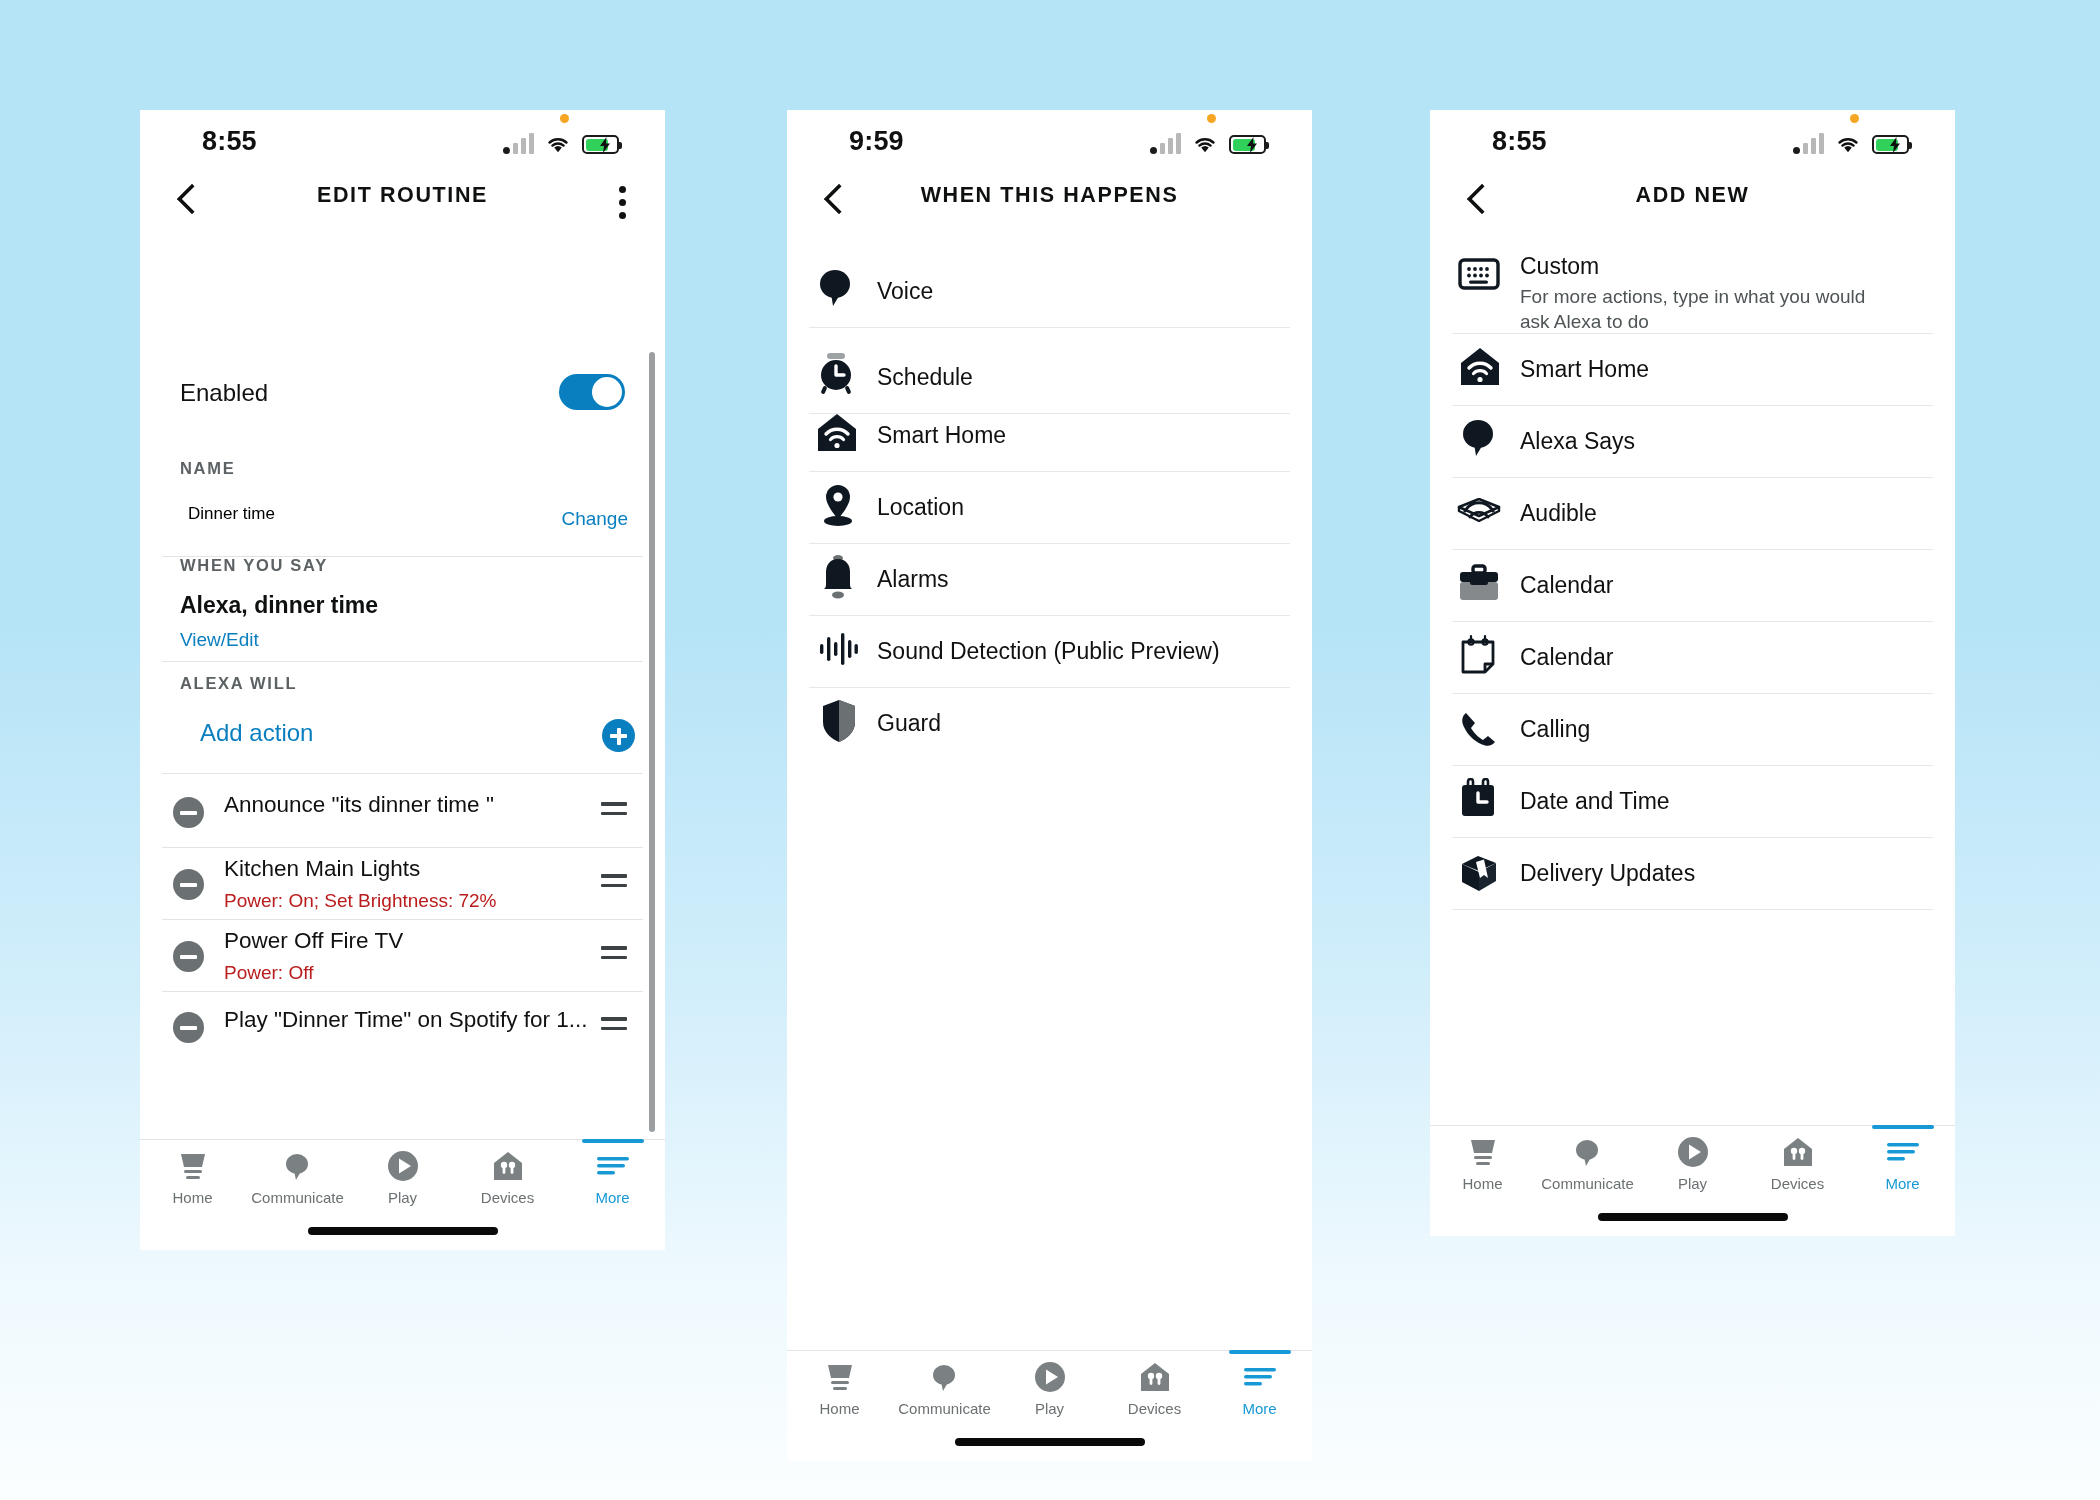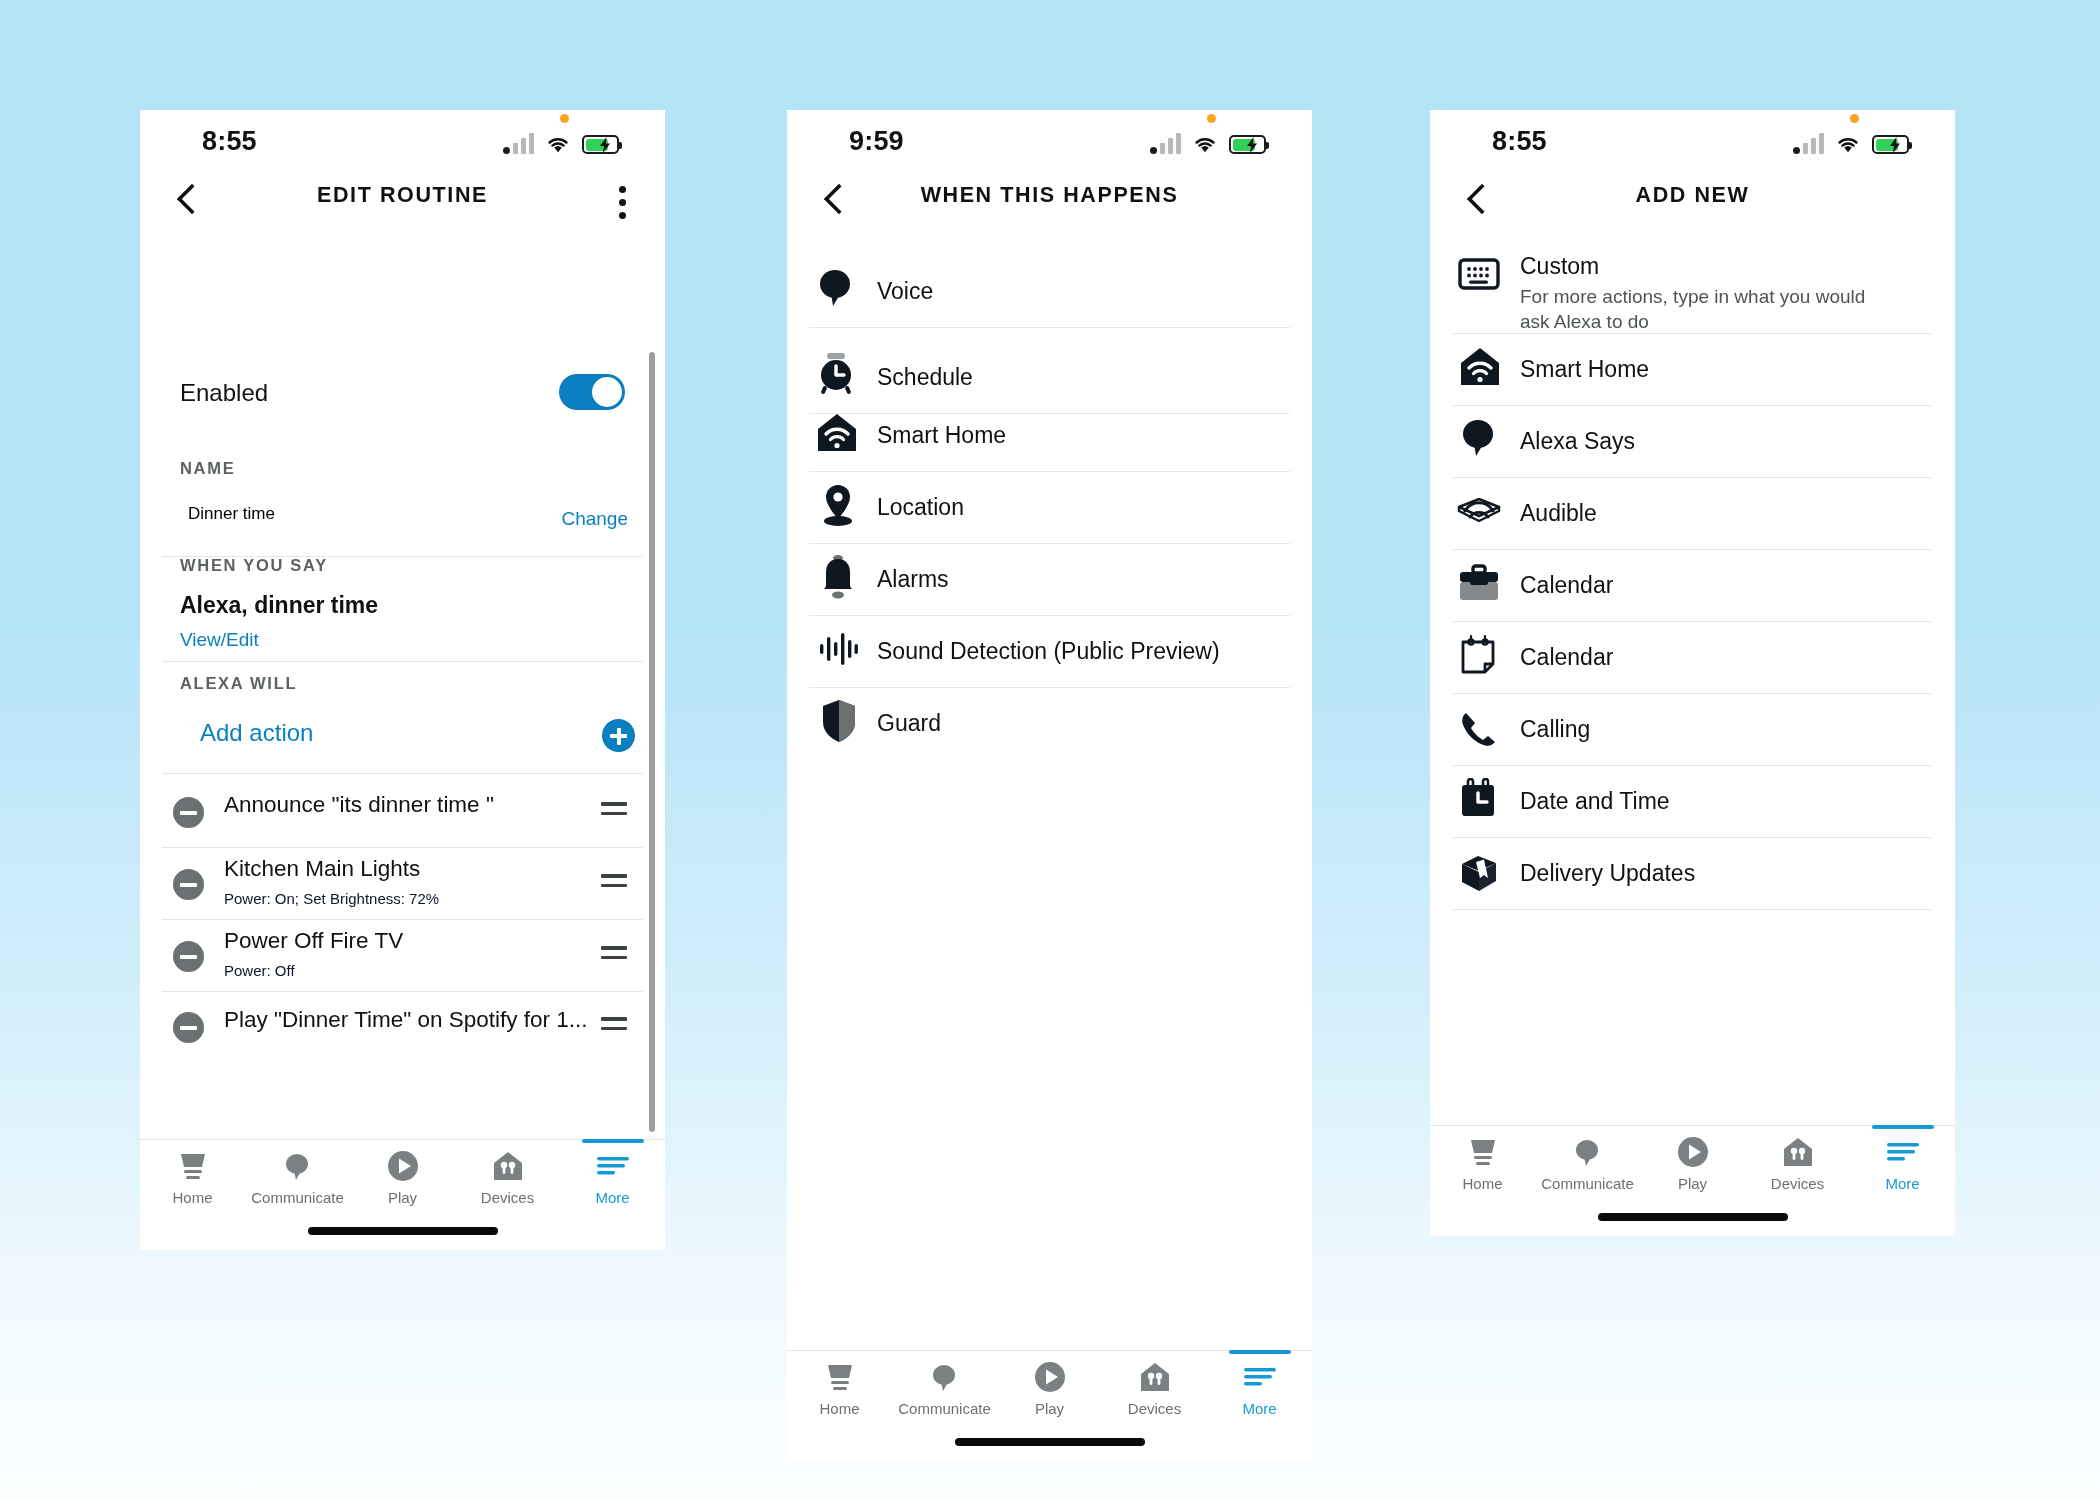--- a/index.html
+++ b/index.html
@@ -58,21 +58,21 @@
   .addaction{position:absolute;left:40px;font-size:24px;color:#0a7fc0;cursor:pointer;margin-left:20px;}
   .plusbtn{position:absolute;right:30px;width:33px;height:33px;border-radius:50%;background:#0a7fc0;cursor:pointer;}
   .plusbtn::before,.plusbtn::after{content:"";position:absolute;background:#fff;border-radius:1px;}
   .plusbtn::before{left:8px;top:15px;width:17px;height:4px;}
   .plusbtn::after{left:14.5px;top:8.5px;width:4px;height:17px;}
 
   .actrow{position:absolute;left:0;right:0;}
   .minus{position:absolute;left:33px;width:31px;height:31px;border-radius:50%;background:#6b7072;cursor:pointer;}
   .minus::before{content:"";position:absolute;left:7px;top:13.5px;width:17px;height:4px;background:#fff;border-radius:1px;}
   .acttitle{position:absolute;left:84px;font-size:22.5px;color:#111;white-space:nowrap;}
-  .actsub{position:absolute;left:84px;font-size:15px;color:#0f172a;white-space:nowrap;}
+  .actsub{position:absolute;left:84px;font-size:19px;color:#b91c1c;white-space:nowrap;}
   .grip{position:absolute;right:38px;width:26px;height:18px;cursor:grab;}
   .grip i{display:block;height:3.5px;background:#3c4143;border-radius:1px;margin-bottom:6px;}
 
   .scrollbar{position:absolute;right:10px;width:6px;border-radius:3px;background:#9b9fa1;}
 
   
   .listrow{position:absolute;left:0;right:0;cursor:pointer;}
   .listrow .divider{position:absolute;left:22px;right:22px;bottom:0;height:1px;background:#e7e8e9;}
   .ic{position:absolute;display:block;}
   .rowlabel{position:absolute;font-size:23px;color:#111;white-space:nowrap;}

